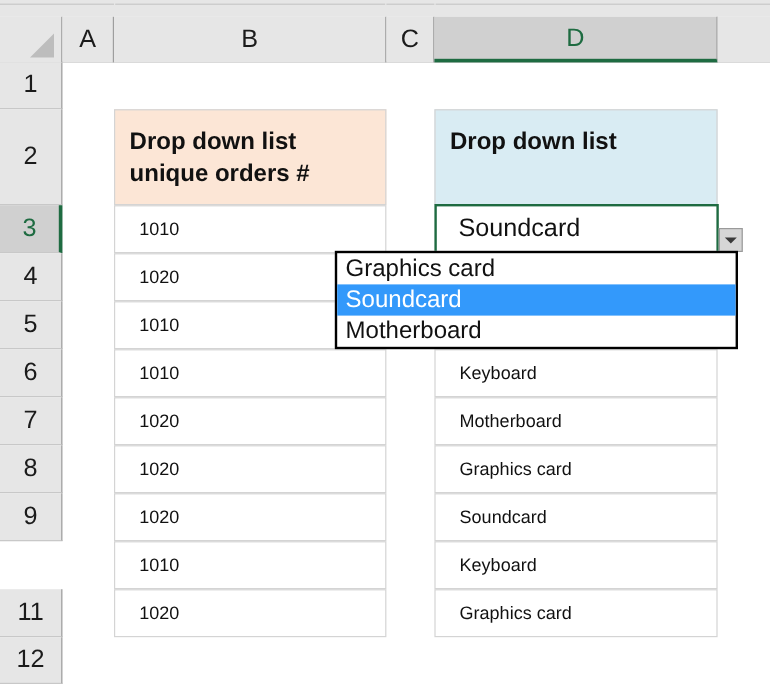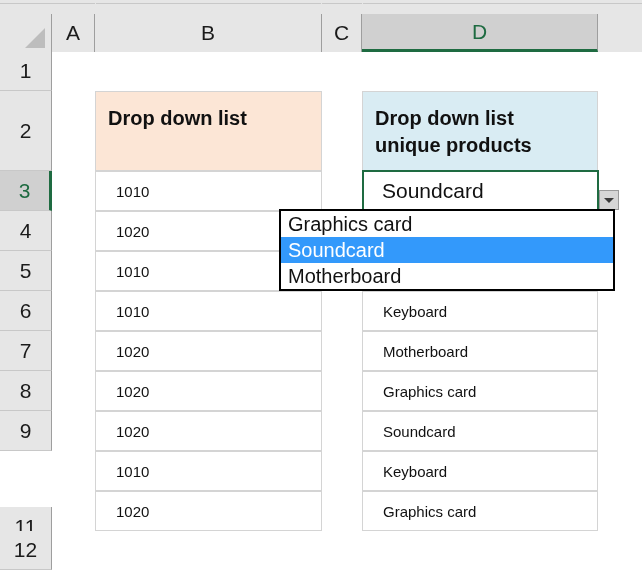--- a/index.html
+++ b/index.html
@@ -113,33 +113,33 @@
     </div>
   <div class="rowhdr" style="top:331px;height:40px;">
       <span>7</span>
     </div>
   <div class="rowhdr" style="top:371px;height:40px;">
       <span>8</span>
     </div>
   <div class="rowhdr" style="top:411px;height:40px;">
       <span>9</span>
     </div>
-  <div class="rowhdr" style="top:507px;height:40px;">
+  <div class="rowhdr" style="top:491px;height:40px;">
       <span>11</span>
     </div>
   <div class="rowhdr" style="top:531px;height:39px;text-align:center;">
       <span>12</span>
     </div>
 
   <div class="cell head headB bordered" style="left:95px;top:91px;width:227px;height:80px;padding-top:13px;">
     <span>Drop down list</span>
+    <span>unique orders #</span>
   </div>
   <div class="cell head headD bordered" style="left:362px;top:91px;width:236px;height:80px;padding-top:13px;">
     <span>Drop down list</span>
-    <span>unique products</span>
   </div>
 
   <div class="cell data bordered" style="left:95px;top:171px;width:227px;height:40px;">
       <span>1010</span>
     </div>
   <div class="cell data bordered" style="left:95px;top:211px;width:227px;height:40px;">
       <span>1020</span>
     </div>
   <div class="cell data bordered" style="left:95px;top:251px;width:227px;height:40px;">
       <span>1010</span>

